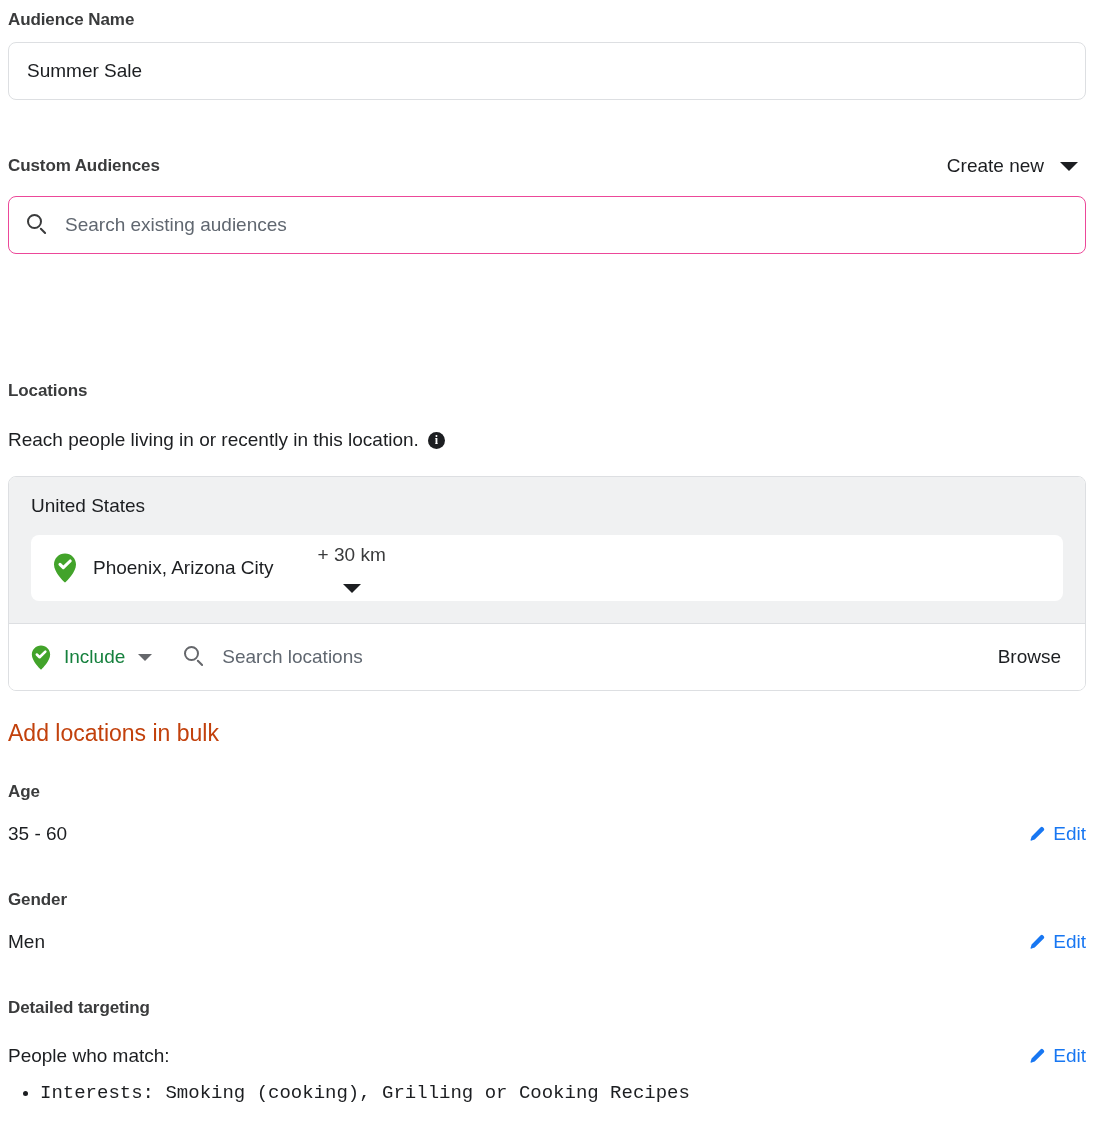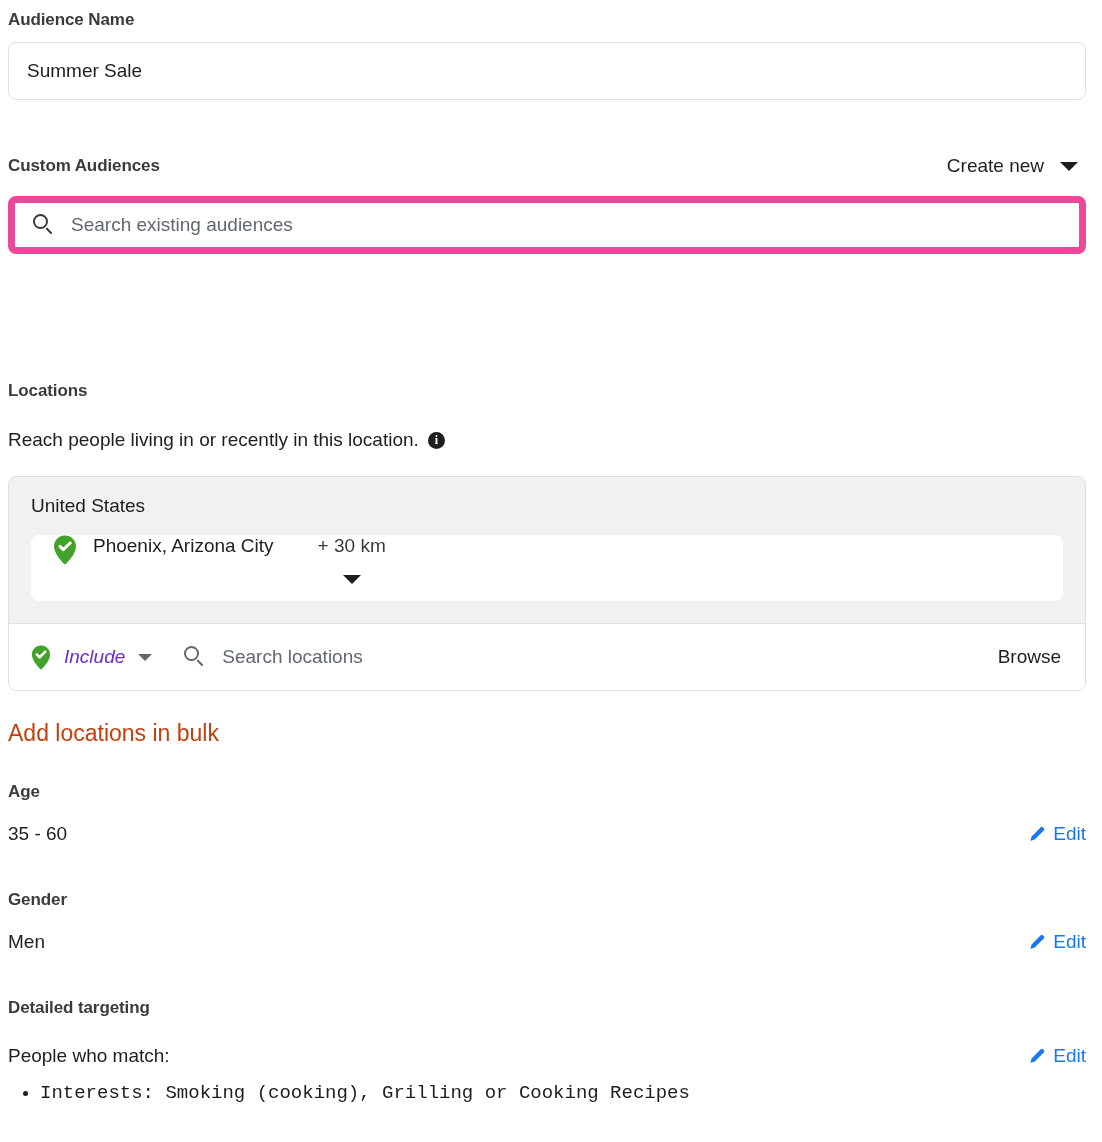--- a/index.html
+++ b/index.html
@@ -90,21 +90,21 @@
     border-top: 7px solid #65676b;
   }
 
   .search-audiences {
     position: absolute;
     left: 8px;
     top: 196px;
     box-sizing: border-box;
     width: 1078px;
     height: 58px;
-    border: 7px solid #ec4899;
+    border: 1px solid #ec4899;
     border-radius: 8px;
     background: #ffffff;
     display: flex;
     align-items: center;
     padding: 0 18px;
     gap: 16px;
   }
   .placeholder {
     font-size: 19px;
     color: #606770;
@@ -205,21 +205,21 @@
   .country-name {
     font-size: 19px;
     color: #1c1e21;
     margin-bottom: 18px;
   }
   .location-chip {
     background: #ffffff;
     border-radius: 8px;
     height: 66px;
     display: flex;
-    align-items: flex-start;
+    align-items: center;
     padding: 0 22px;
     gap: 16px;
   }
   .loc-name {
     font-size: 19px;
     color: #1c1e21;
   }
   .radius {
     display: flex;
     align-items: center;
@@ -251,22 +251,21 @@
     gap: 14px;
   }
   .include-select {
     display: flex;
     align-items: center;
     gap: 13px;
     cursor: pointer;
   }
   .include-text {
     font-size: 19px;
-    color: #6d28d9;
-    font-style: italic;
+    color: #15803d;
   }
   .loc-search {
     display: flex;
     align-items: center;
     gap: 16px;
     margin-left: 18px;
     flex: 1;
   }
   .browse-link {
     font-size: 19px;

